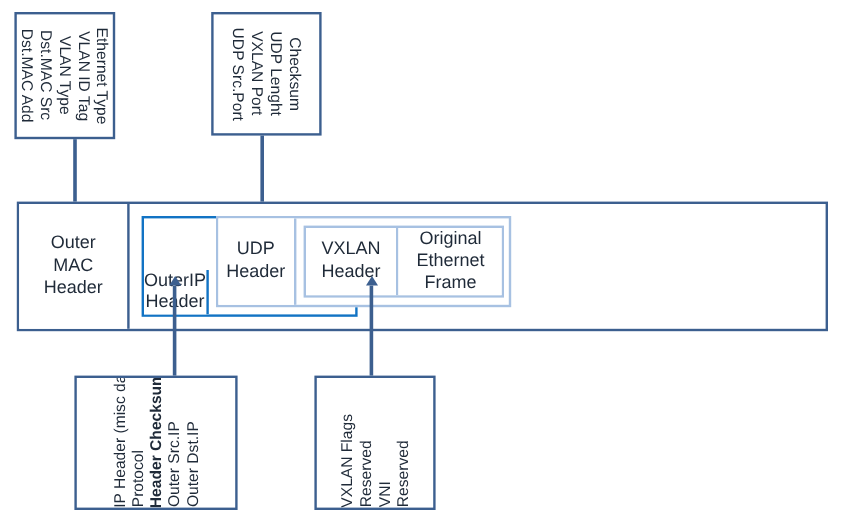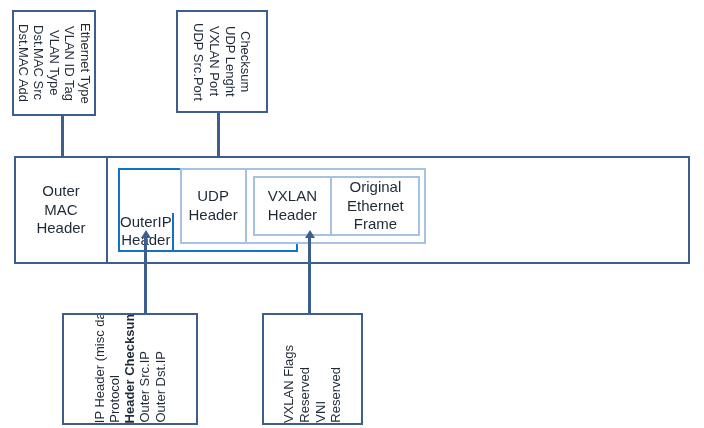--- a/index.html
+++ b/index.html
@@ -172,21 +172,21 @@
       <span class="vlabel">Checksum</span>
       <span class="vlabel">UDP Lenght</span>
       <span class="vlabel">VXLAN Port</span>
       <span class="vlabel">UDP Src.Port</span>
     </div>
   </div>
 
   <div class="connector" style="left:217px; top:113px; height:72px;"></div>
   <div class="arrowhead down" style="left:214px; top:180px;"></div>
 
-  <div class="packet-frame" style="left:14px; top:156px; width:676px; height:108px;">
+  <div class="packet-frame" style="left:14px; top:168px; width:676px; height:108px;">
 
     <div class="cell divider-right label-2l" style="width:92px;">Outer
 MAC
 Header</div>
 
     <div class="box-ip" style="margin:10px 0 10px 10px; width:180px;">
       <div class="cell sep-dark label-2l" style="width:84px;">OuterIP
 Header</div>
 
       <div class="box-udp" style="margin:6px 4px 6px 6px; flex:1 1 auto;">

